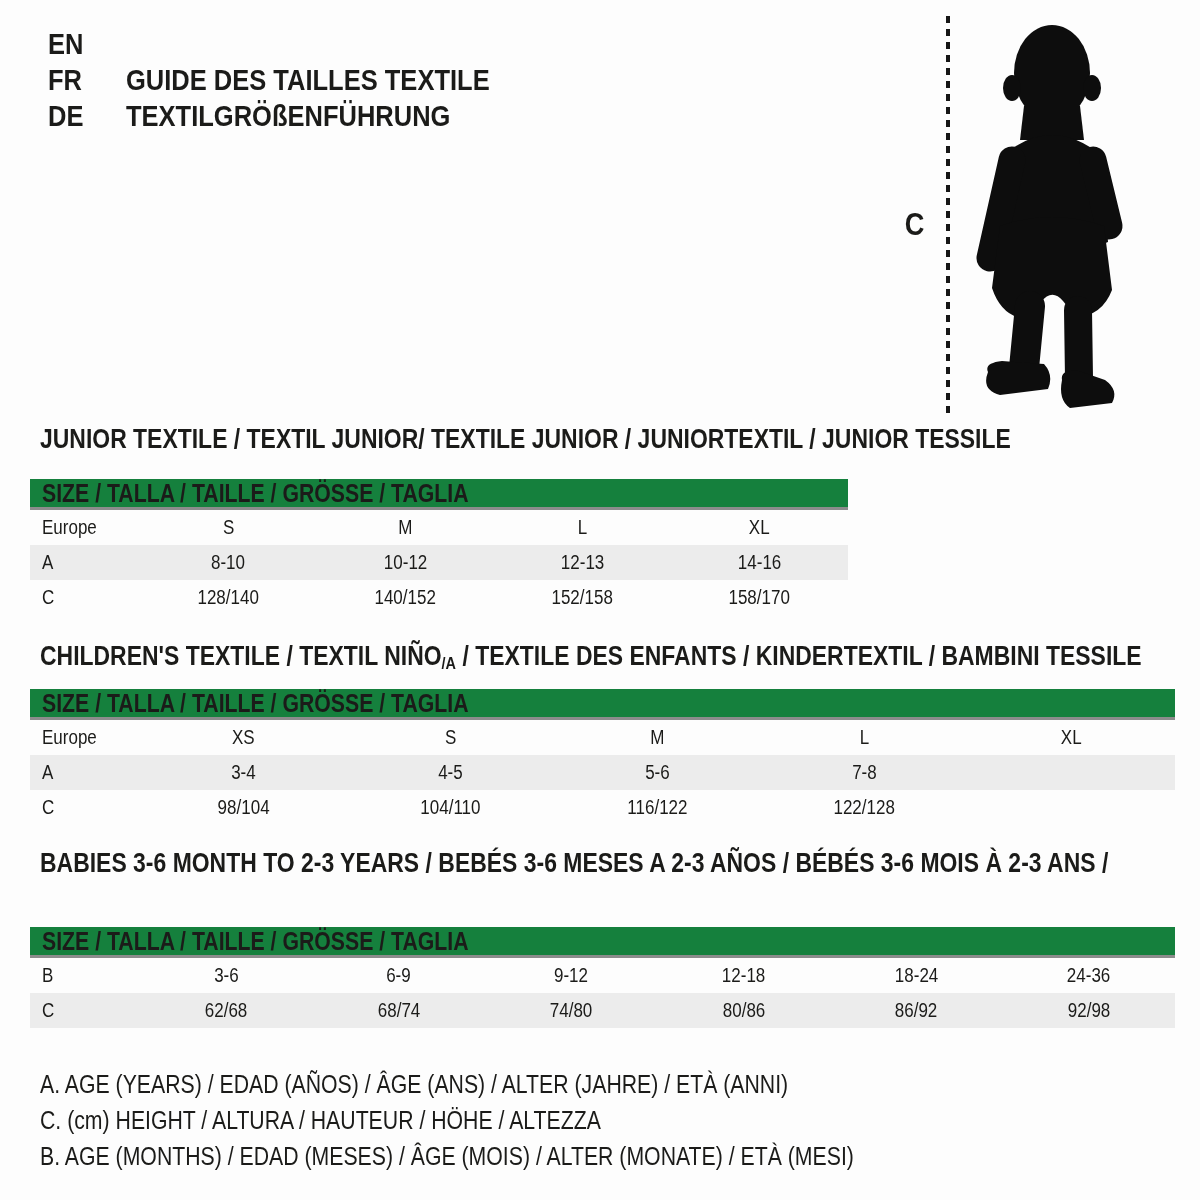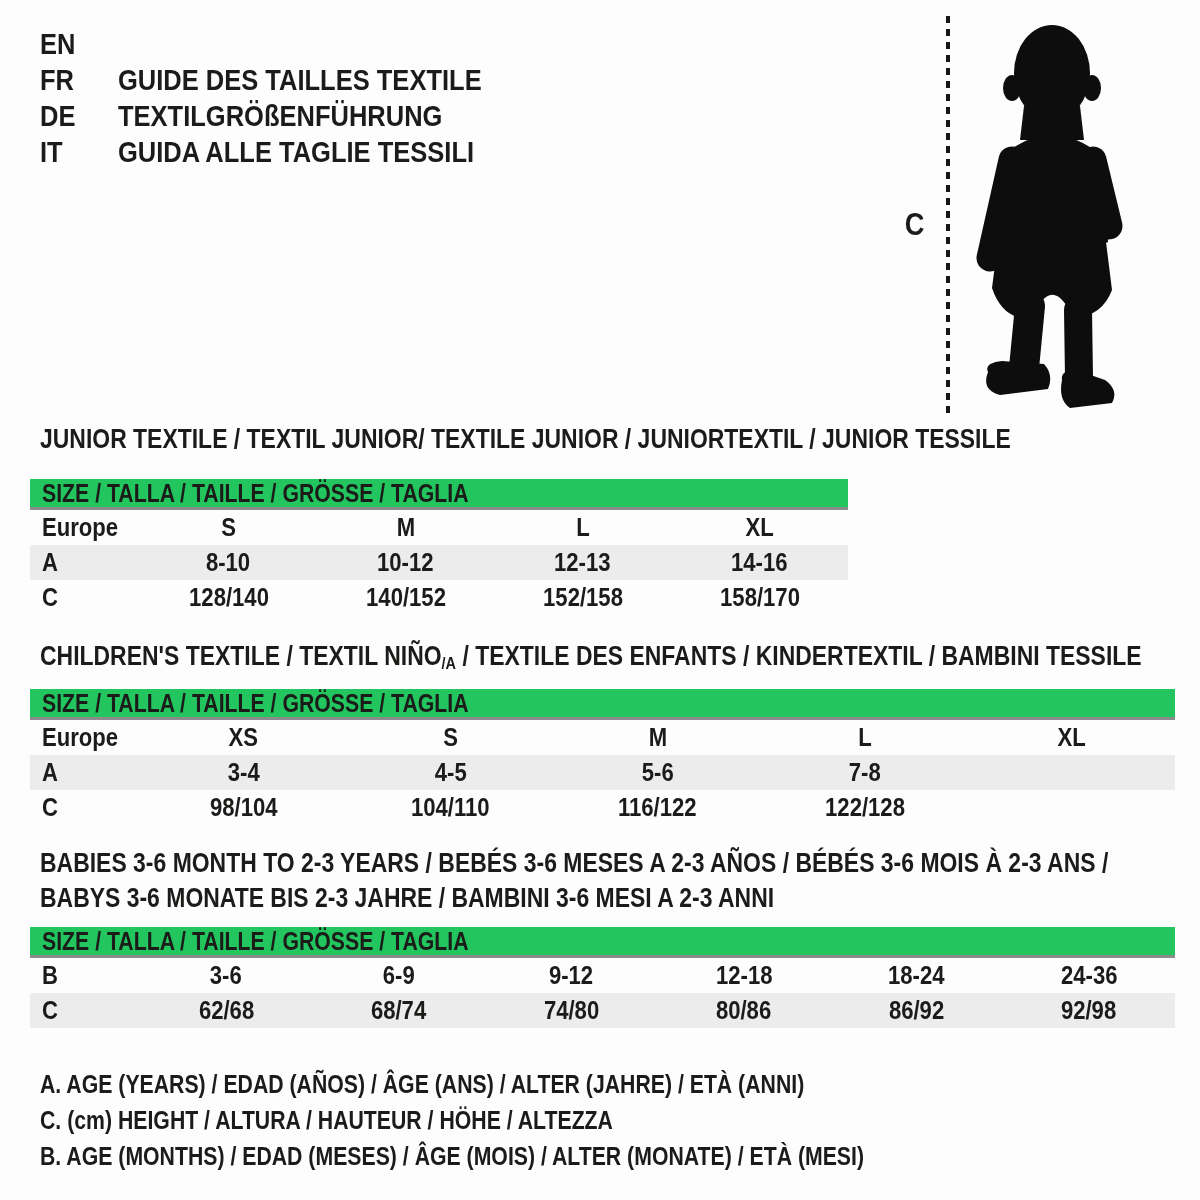--- a/index.html
+++ b/index.html
@@ -12,78 +12,74 @@
     overflow:hidden;
   }
   .page{position:absolute;inset:0;}
 
   
   .cond{display:inline-block;transform:scaleX(0.85);transform-origin:0 50%;white-space:nowrap;}
   .condc{display:inline-block;transform:scaleX(0.85);transform-origin:50% 50%;white-space:nowrap;}
 
   
   .lang-block{position:absolute;left:40px;top:26px;font-weight:700;font-size:30px;}
-  .lang-row{display:flex;height:36px;line-height:36px;}
+  .lang-row{display:flex;height:36px;line-height:36px;margin-left:8px;}
   .lang-code{width:78px;flex:0 0 78px;}
   .lang-label{flex:1;}
 
   
   .fig-dash{
     position:absolute;left:946px;top:16px;width:4px;height:400px;
     background:repeating-linear-gradient(to bottom,#161616 0 7px,transparent 7px 13px);
   }
   .fig-c{position:absolute;left:903px;top:206px;font-weight:700;font-size:32px;}
   .fig-svg{position:absolute;left:966px;top:18px;}
 
   
   .sec-title{position:absolute;left:40px;font-weight:700;font-size:27px;white-space:nowrap;}
   .sub{font-size:17px;display:inline-block;transform:translateY(4px);}
 
   
   .tbl{position:absolute;left:30px;}
   .size-bar{
-    height:28px;line-height:28px;background:#22c55e;
+    height:28px;line-height:28px;background:#15803d;
     border-bottom:3px solid #8c8c8c;
     padding-left:12px;font-weight:700;font-size:25px;
   }
-  .trow{display:grid;height:35px;align-items:center;font-weight:700;font-size:26px;}
+  .trow{display:grid;height:35px;align-items:center;font-weight:400;font-size:20px;}
   .trow.alt{background:#ececec;}
   .t-junior{width:818px;}
   .t-junior .trow{grid-template-columns:110px repeat(4,1fr);}
   .t-children{width:1145px;}
   .t-children .trow{grid-template-columns:110px repeat(5,1fr);}
   .t-babies{width:1145px;}
   .t-babies .trow{grid-template-columns:110px repeat(6,1fr);}
   .cell-label{padding-left:12px;text-align:left;}
   .cell-val{text-align:center;}
 
   
-  .legend{position:absolute;left:40px;top:1066px;font-weight:700;font-size:25px;}
+  .legend{position:absolute;left:40px;top:1066px;font-weight:400;font-size:25px;}
   .legend-line{height:36px;line-height:36px;white-space:nowrap;}
 </style>
 </head>
 <body>
 
 <div class="page">
 
   <div class="lang-block">
     <div class="lang-row">
       <span class="lang-code"><span class="cond">EN</span></span>
     </div>
     <div class="lang-row">
       <span class="lang-code"><span class="cond">FR</span></span>
       <span class="lang-label"><span class="cond">GUIDE DES TAILLES TEXTILE</span></span>
     </div>
     <div class="lang-row">
       <span class="lang-code"><span class="cond">DE</span></span>
       <span class="lang-label"><span class="cond">TEXTILGRÖßENFÜHRUNG</span></span>
-    </div>
-    <div class="lang-row">
-      <span class="lang-code"><span class="cond">IT</span></span>
-      <span class="lang-label"><span class="cond">GUIDA ALLE TAGLIE TESSILI</span></span>
     </div>
   </div>
 
   <div class="fig-dash"></div>
   <div class="fig-c"><span class="condc">C</span></div>
   <svg class="fig-svg" width="172" height="400" viewBox="0 0 172 400" aria-hidden="true">
     <g fill="#0d0d0d" stroke="none">
       <ellipse cx="86" cy="55" rx="38" ry="48"></ellipse>
       <ellipse cx="46" cy="70" rx="9" ry="13"></ellipse>
       <ellipse cx="126" cy="70" rx="9" ry="13"></ellipse>
@@ -156,23 +152,20 @@
       <span class="cell-val"><span class="condc">98/104</span></span>
       <span class="cell-val"><span class="condc">104/110</span></span>
       <span class="cell-val"><span class="condc">116/122</span></span>
       <span class="cell-val"><span class="condc">122/128</span></span>
     </div>
   </div>
 
   <div class="sec-title" style="top:848px;">
     <span class="cond">BABIES 3-6 MONTH TO 2-3 YEARS / BEBÉS 3-6 MESES A 2-3 AÑOS / BÉBÉS 3-6 MOIS À 2-3 ANS /</span>
   </div>
-  <div class="sec-title" style="top:883px;">
-    <span class="cond">BABYS 3-6 MONATE BIS 2-3 JAHRE / BAMBINI 3-6 MESI A 2-3 ANNI</span>
-  </div>
   <div class="tbl t-babies" style="top:927px;">
     <div class="size-bar">
       <span class="cond">SIZE / TALLA / TAILLE / GRÖSSE / TAGLIA</span>
     </div>
     <div class="trow">
       <span class="cell-label"><span class="cond">B</span></span>
       <span class="cell-val"><span class="condc">3-6</span></span>
       <span class="cell-val"><span class="condc">6-9</span></span>
       <span class="cell-val"><span class="condc">9-12</span></span>
       <span class="cell-val"><span class="condc">12-18</span></span>

